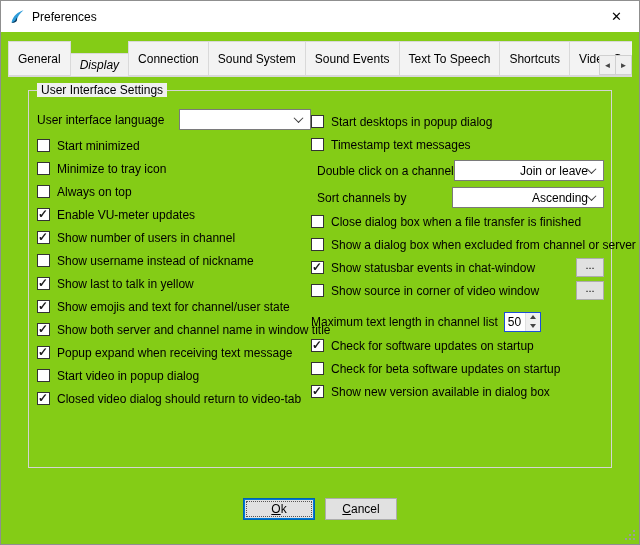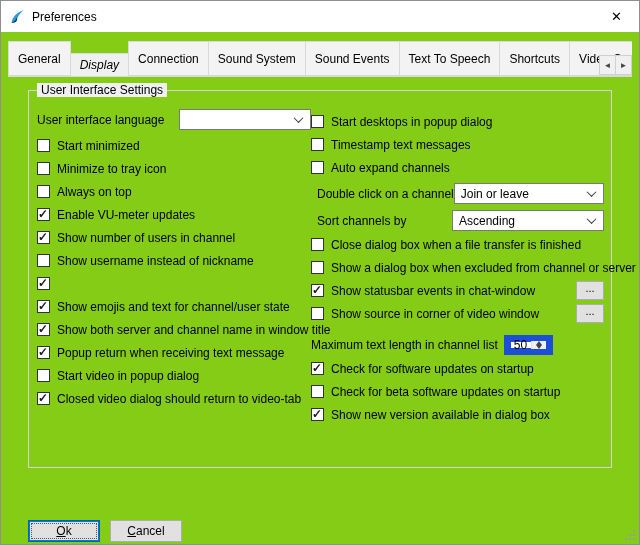--- a/index.html
+++ b/index.html
@@ -53,38 +53,38 @@
               background:#fff; margin-right:7px; position:relative; }
   .checkbox.checked::after { content:"\2713"; position:absolute; left:0px; top:-1px;
               font-size:12px; line-height:13px; font-weight:700; color:#1a1a1a; }
 
   .combo { height:21px; background:#fff; border:1px solid #7a7a7a; display:flex;
            align-items:center; padding:0 8px 0 6px; }
   .combo-val { flex:1; overflow:hidden; white-space:nowrap; }
   .chev { width:7px; height:7px; border-right:1px solid #3c3c3c; border-bottom:1px solid #3c3c3c;
           transform:rotate(45deg) translate(-1px,-1px); flex:0 0 auto; }
   .lang-combo { width:132px; margin-left:auto; }
-  .right-combo { width:152px; margin-left:auto; }
+  .right-combo { width:152px; margin-left:auto;text-align:right; }
 
   .mini-btn { margin-left:auto; width:28px; height:19px; background:#e1e1e1;
               border:1px solid #adadad; display:flex; align-items:center; justify-content:center;
               font-size:11px; line-height:10px; padding-bottom:5px; }
 
-  .spinbox { display:inline-flex; margin-left:6px; border:7px solid #1d4ed8; background:#fff;
-             height:20px;align-items:center; }
+  .spinbox { display:inline-flex; margin-left:6px; border:1px solid #1d4ed8; background:#fff;
+             height:20px; }
   .spin-val { min-width:20px; padding:0 3px; display:flex; align-items:center; }
   .spin-arrows { width:15px; border-left:1px solid #e0e0e0; display:flex; flex-direction:column; }
   .spin-up, .spin-down { flex:1; display:flex; align-items:center; justify-content:center; background:#f0f0f0; }
   .spin-up i { width:0; height:0; border-left:3px solid transparent; border-right:3px solid transparent;
                border-bottom:4px solid #444; }
   .spin-down i { width:0; height:0; border-left:3px solid transparent; border-right:3px solid transparent;
                border-top:4px solid #444; }
 
   
-  .btnrow { margin-top:auto; display:flex; justify-content:flex-start; gap:10px; padding-bottom:2px; }
+  .btnrow { margin-top:auto; display:flex; justify-content:center; gap:10px; padding-bottom:24px; }
   .btn { width:72px; height:22px; background:#e1e1e1; border:1px solid #adadad;
          font-family:"Liberation Sans", sans-serif; font-size:12px; color:#000;
          display:flex; align-items:center; justify-content:center; }
   .btn.default { border:1px solid #0063b1; box-shadow:inset 0 0 0 1px #0078d7;
                  outline:1px dotted #555; outline-offset:-4px; }
   .btn-label { display:block; }
   .btn-label::first-letter { text-decoration:underline; }
 
   
   .grip { position:absolute; right:4px; bottom:4px; width:12px; height:12px; }
@@ -161,55 +161,52 @@
           <div class="row">
             <span class="checkbox checked"></span>
             <span class="lbl">Show number of users in channel</span>
           </div>
           <div class="row">
             <span class="checkbox"></span>
             <span class="lbl">Show username instead of nickname</span>
           </div>
           <div class="row">
             <span class="checkbox checked"></span>
+            <span class="lbl">Show last to talk in yellow</span>
           </div>
           <div class="row">
             <span class="checkbox checked"></span>
             <span class="lbl">Show emojis and text for channel/user state</span>
           </div>
           <div class="row">
             <span class="checkbox checked"></span>
             <span class="lbl">Show both server and channel name in window title</span>
           </div>
           <div class="row">
             <span class="checkbox checked"></span>
-            <span class="lbl">Popup return when receiving text message</span>
+            <span class="lbl">Popup expand when receiving text message</span>
           </div>
           <div class="row">
             <span class="checkbox"></span>
             <span class="lbl">Start video in popup dialog</span>
           </div>
           <div class="row">
             <span class="checkbox checked"></span>
             <span class="lbl">Closed video dialog should return to video-tab</span>
           </div>
         </div>
 
         <div class="col-right">
           <div class="row">
             <span class="checkbox"></span>
             <span class="lbl">Start desktops in popup dialog</span>
           </div>
           <div class="row">
             <span class="checkbox"></span>
             <span class="lbl">Timestamp text messages</span>
-          </div>
-          <div class="row">
-            <span class="checkbox"></span>
-            <span class="lbl">Auto expand channels</span>
           </div>
 
           <div class="row combo-row">
             <span class="lbl">Double click on a channel</span>
             <div class="combo right-combo">
               <span class="combo-val">Join or leave</span>
               <span class="chev"></span>
             </div>
           </div>
           <div class="row combo-row">

